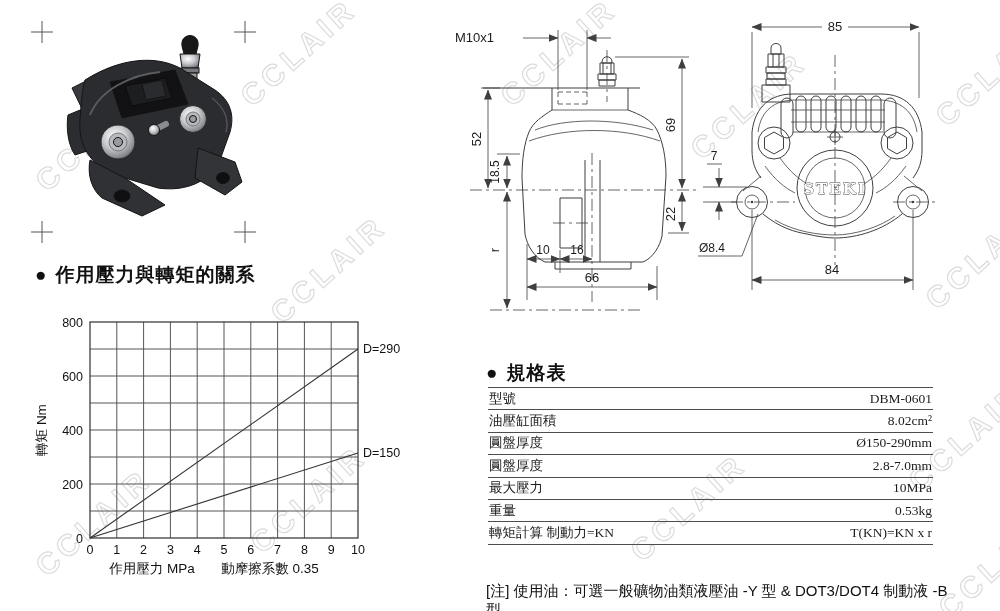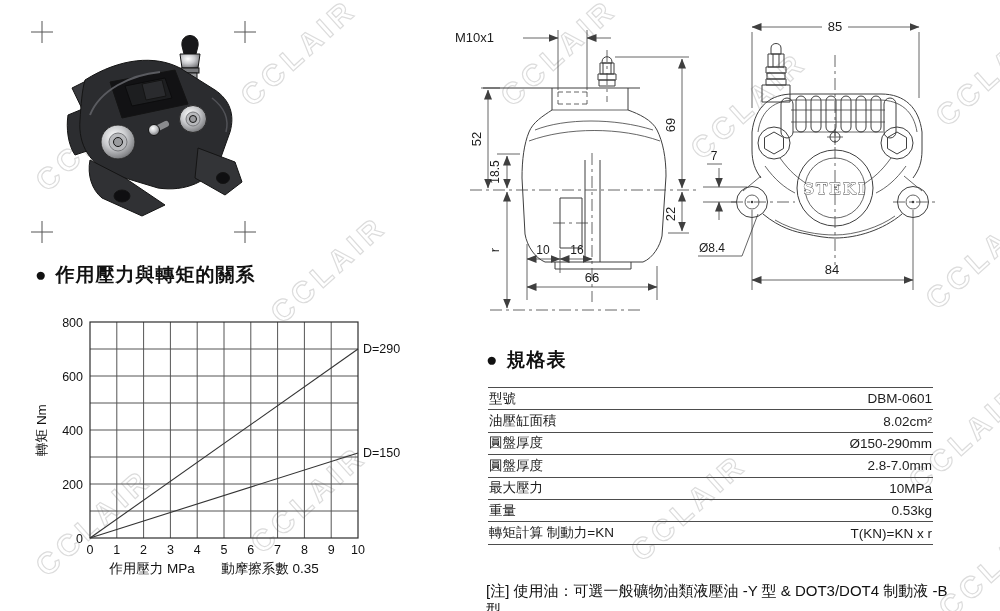--- a/index.html
+++ b/index.html
@@ -22,21 +22,21 @@
   .frame{fill:none;stroke:#2e2e2e;stroke-width:1.2;}
   .tick{font-size:12.5px;text-anchor:middle;fill:#111;}
   .ytick{text-anchor:end;}
   .series{fill:none;stroke:#333;stroke-width:1.1;}
   .slabel{font-size:12.5px;fill:#111;}
   .axlabel{font-size:13.5px;fill:#111;text-anchor:middle;}
   
   .heading{position:absolute;font-size:19px;font-weight:bold;color:#111;letter-spacing:1px;}
   .heading .bullet{margin-right:8px;}
   
-  #spec-table{position:absolute;left:488px;top:387px;width:445px;border-top:1px solid #4d4d4d;}
+  #spec-table{position:absolute;left:488px;top:387px;width:445px;border-top:1px solid #4d4d4d;font-family:Liberation Serif, serif;}
   .spec-row{display:flex;justify-content:space-between;align-items:center;height:21.4px;
             border-bottom:1px solid #4d4d4d;font-size:13.5px;padding:0 1px;}
   .spec-label{white-space:nowrap;}
   .spec-value{white-space:nowrap;}
   #spec-note{position:absolute;left:486px;top:582px;width:470px;font-size:15px;color:#111;}
 </style>
 </head>
 <body>
 <div id="page">
 
@@ -277,21 +277,21 @@
       <text x="53" y="26.5" class="tick ytick">800</text>
       <polyline points="60,238 328,49" class="series"></polyline>
       <text x="333" y="53" class="slabel">D=290</text>
       <polyline points="60,238 328,152.95" class="series"></polyline>
       <text x="333" y="156.95" class="slabel">D=150</text>
       <text x="122" y="273" class="axlabel">作用壓力 MPa</text>
       <text x="240" y="273" class="axlabel">動摩擦系數 0.35</text>
       <text x="16" y="130" class="axlabel" transform="rotate(-90 16 130)">轉矩 Nm</text>
     </svg>
 
-<div class="heading" style="left:486px;top:347px;">
+<div class="heading" style="left:486px;top:360px;">
   <span class="bullet">●</span><span>規格表</span>
 </div>
 
 <div id="spec-table">
       <div class="spec-row">
         <span class="spec-label">型號</span>
         <span class="spec-value">DBM-0601</span>
       </div>
       <div class="spec-row">
         <span class="spec-label">油壓缸面積</span>

